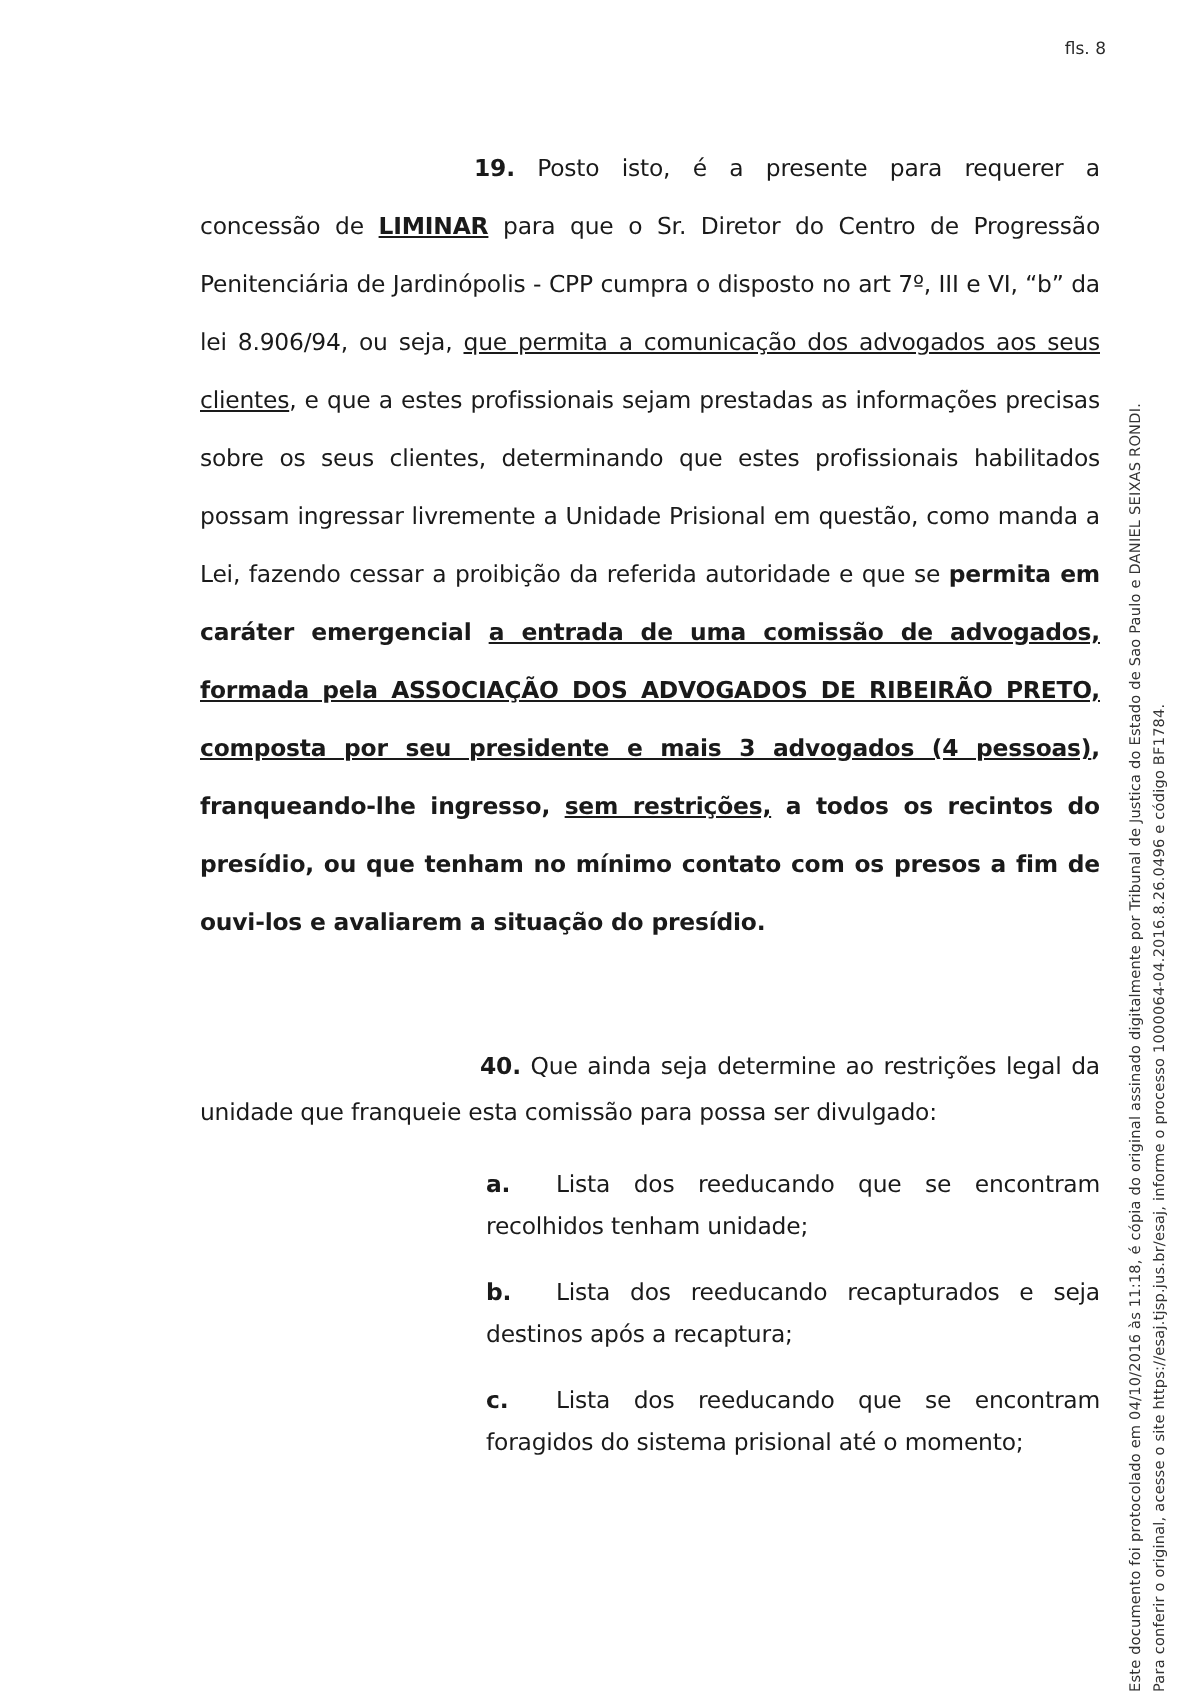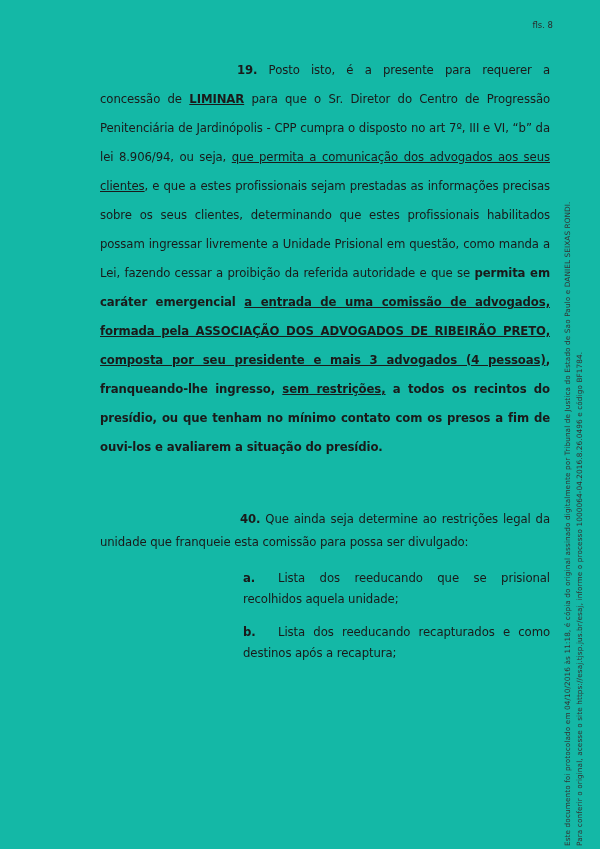--- a/index.html
+++ b/index.html
@@ -6,36 +6,36 @@
   html, body {
     margin: 0;
     padding: 0;
     background: #e8e8e8;
   }
   .page {
     position: relative;
     width: 600px;
     height: 849px;
     margin: 0 auto;
-    background: #14b8a6;
+    background: #ffffff;
     font-family: "DejaVu Sans", "Liberation Sans", sans-serif;
     color: #1a1a1a;
     overflow: hidden;
   }
   .folio {
     position: absolute;
     top: 20px;
     right: 47px;
     font-size: 8.5px;
     color: #2a2a2a;
   }
   .body-block {
     position: absolute;
     left: 100px;
-    top: 56px;
+    top: 70px;
     width: 450px;
   }
   .para {
     margin: 0;
     font-size: 11.7px;
     letter-spacing: -0.1px;
     text-align: justify;
     color: #1a1a1a;
   }
   .p19 {
@@ -87,22 +87,23 @@
 
   <div class="folio">fls. 8</div>
 
   <div class="body-block">
 
     <p class="para p19"><span class="b">19.</span><span> Posto isto, é a presente para requerer a concessão de </span><span class="b u">LIMINAR</span><span> para que o Sr. Diretor do Centro de Progressão Penitenciária de Jardinópolis - CPP cumpra o disposto no art 7º, III e VI, “b” da lei 8.906/94, ou seja, </span><span class="u">que permita a comunicação dos advogados aos seus clientes</span><span>, e que a estes profissionais sejam prestadas as informações precisas sobre os seus clientes, determinando que estes profissionais habilitados possam ingressar livremente a Unidade Prisional em questão, como manda a Lei, fazendo cessar a proibição da referida autoridade e que se </span><span class="b">permita em caráter emergencial </span><span class="b u">a entrada de uma comissão de advogados, formada pela ASSOCIAÇÃO DOS ADVOGADOS DE RIBEIRÃO PRETO, composta por seu presidente e mais 3 advogados (4 pessoas)</span><span class="b">, franqueando-lhe ingresso, </span><span class="b u">sem restrições,</span><span class="b"> a todos os recintos do presídio, ou que tenham no mínimo contato com os presos a fim de ouvi-los e avaliarem a situação do presídio.</span></p>
 
     <p class="para p20"><span class="b">40.</span><span> Que ainda seja determine ao restrições legal da unidade que franqueie esta comissão para possa ser divulgado:</span></p>
 
     <div class="req-list">
-        <div class="item"><span class="label">a.</span><span>Lista dos reeducando que se prisional recolhidos aquela unidade;</span></div>
-        <div class="item"><span class="label">b.</span><span>Lista dos reeducando recapturados e como destinos após a recaptura;</span></div>
+        <div class="item"><span class="label">a.</span><span>Lista dos reeducando que se encontram recolhidos tenham unidade;</span></div>
+        <div class="item"><span class="label">b.</span><span>Lista dos reeducando recapturados e seja destinos após a recaptura;</span></div>
+        <div class="item"><span class="label">c.</span><span>Lista dos reeducando que se encontram foragidos do sistema prisional até o momento;</span></div>
       </div>
 
   </div>
 
   <div class="stamp">
       <div>Este documento foi protocolado em 04/10/2016 às 11:18, é cópia do original assinado digitalmente por Tribunal de Justica do Estado de Sao Paulo e DANIEL SEIXAS RONDI.</div>
       <div>Para conferir o original, acesse o site https://esaj.tjsp.jus.br/esaj, informe o processo 1000064-04.2016.8.26.0496 e código BF1784.</div>
     </div>
 
 </div>

